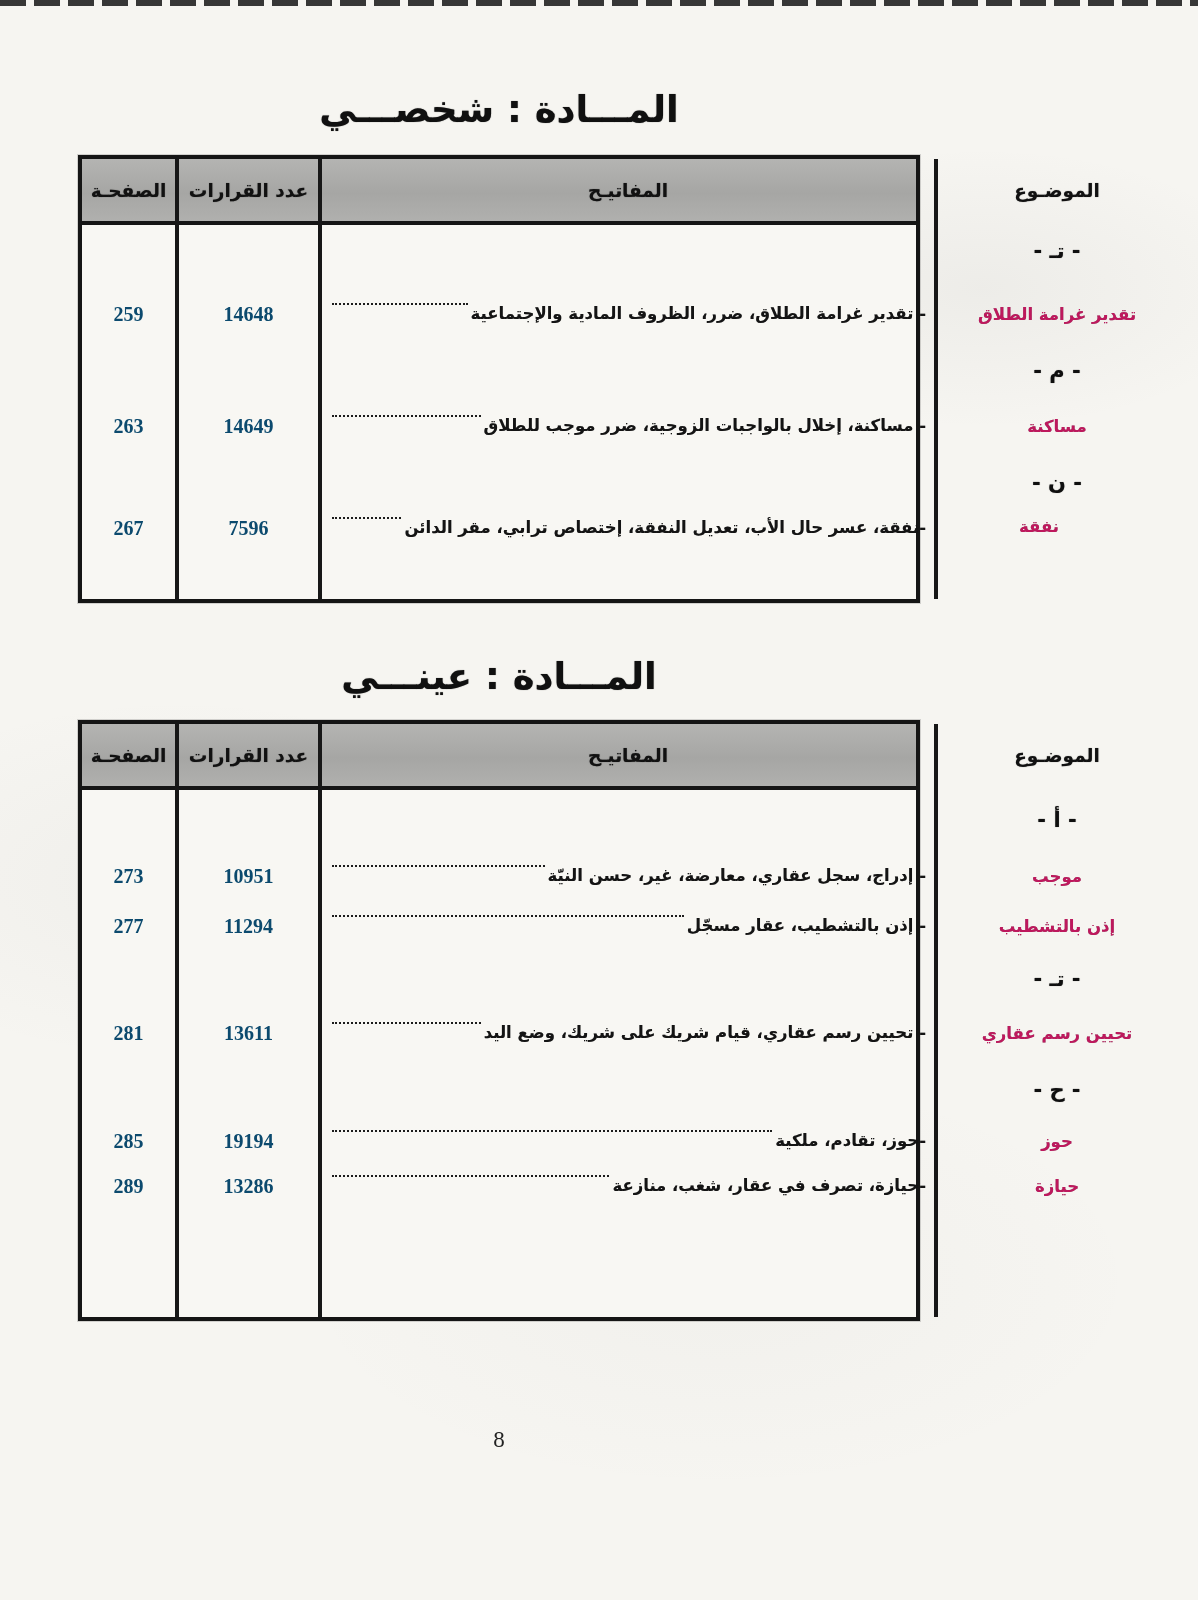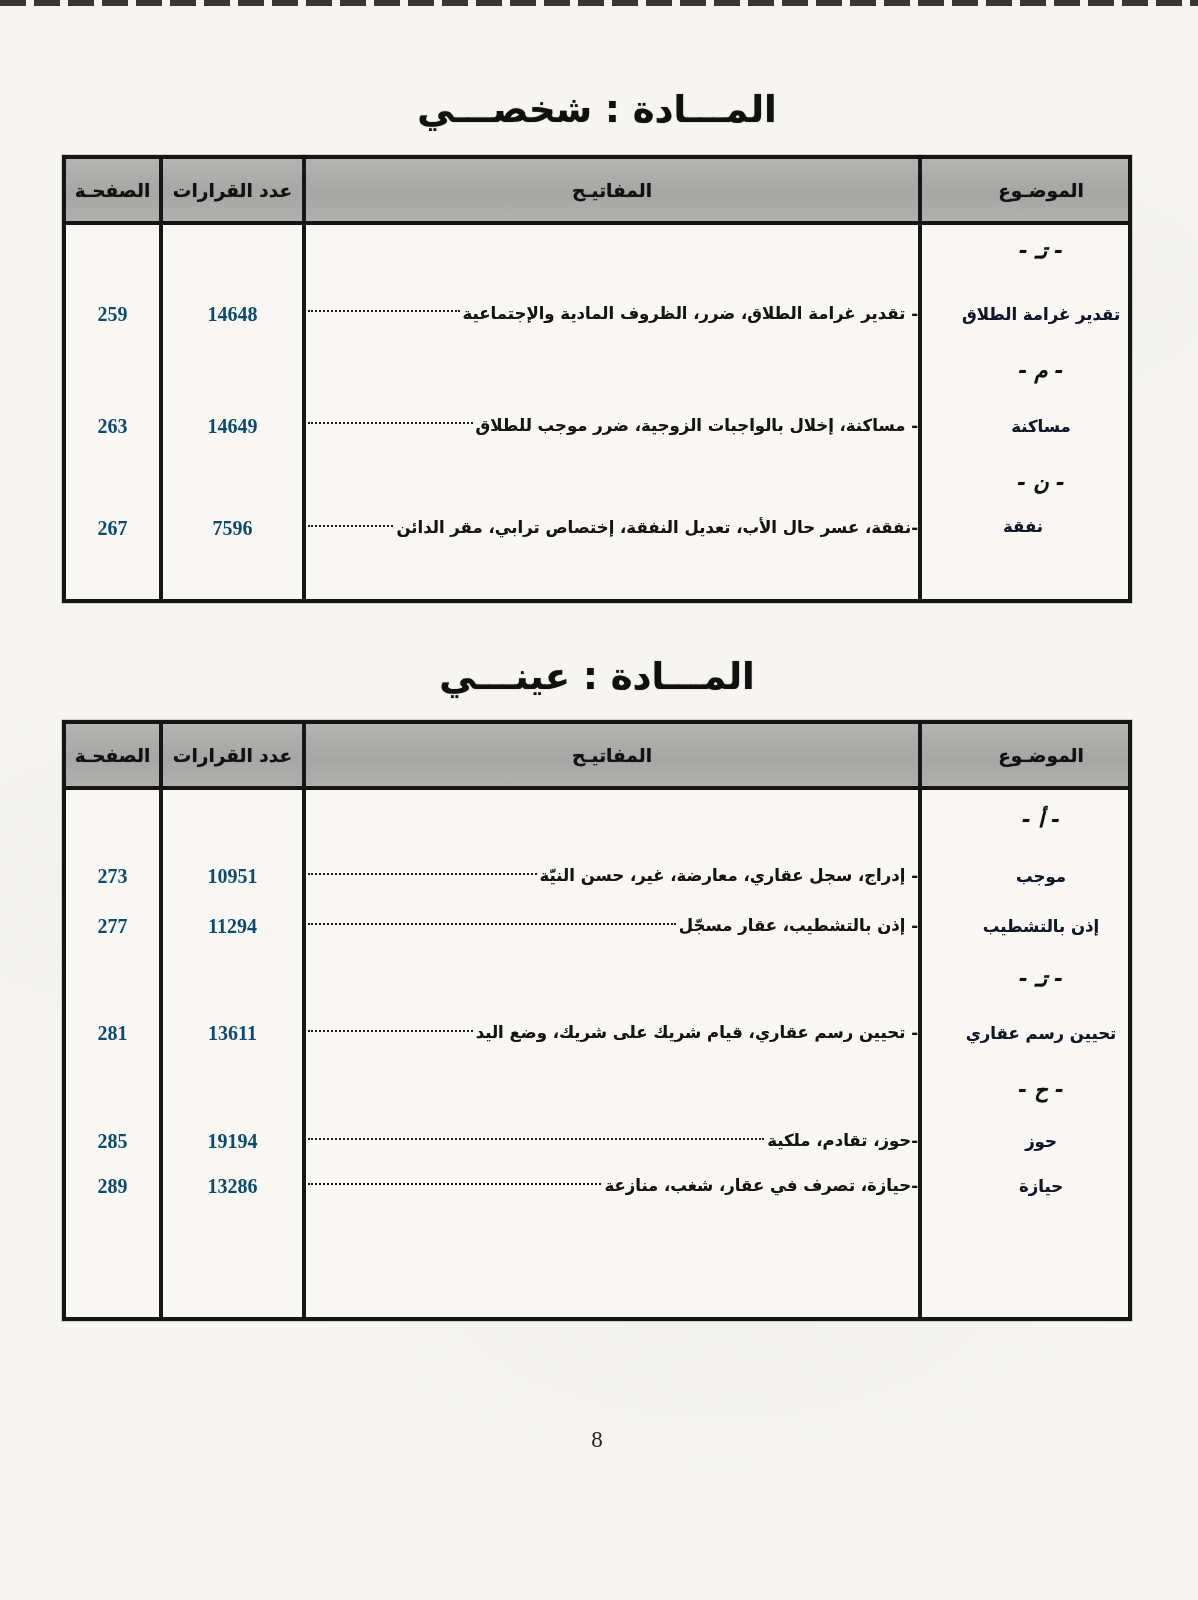--- a/index.html
+++ b/index.html
@@ -11,21 +11,21 @@
       radial-gradient(ellipse 600px 300px at 60% 80%, rgba(120,120,118,0.04), transparent 70%),
       #f6f5f1;
     font-family:"DejaVu Sans", sans-serif;
     color:#161616;
   }
   .scan-edge{
     position:absolute;top:0;left:0;right:0;height:6px;
     background:repeating-linear-gradient(90deg,#1d1d1d 0 26px,transparent 26px 34px);
     opacity:.88;
   }
-  .content{position:absolute;left:62px;top:0;width:1070px;}
+  .content{position:absolute;left:78px;top:0;width:842px;}
   .section-title{
     direction:rtl;text-align:center;font-weight:bold;font-size:37px;
     letter-spacing:0;color:#101010;
     text-shadow:0 0 1px rgba(0,0,0,.55);
   }
   .title-1{margin-top:88px;margin-bottom:24px;}
   .title-2{margin-top:52px;margin-bottom:22px;}
 
   .idx-table{
     position:relative;border:4px solid #151515;background:#f8f7f3;
@@ -51,32 +51,32 @@
   .c-keys{left:240px;width:612px;}
   .c-subj{left:856px;width:166px;padding-left:36px;}
 
   .head-label{
     direction:rtl;font-weight:bold;font-size:18.5px;color:#111;
     text-shadow:0 0 1px rgba(0,0,0,.5);
   }
   .row{position:relative;width:100%;}
   .letter-label{
     direction:rtl;font-weight:bold;font-size:21px;color:#0f0f0f;
-    text-shadow:0 0 1px rgba(0,0,0,.45);white-space:nowrap;font-style:italic;
+    text-shadow:0 0 1px rgba(0,0,0,.45);white-space:nowrap;
   }
   .subj-text{
-    direction:rtl;font-weight:bold;font-size:16.5px;color:#0f172a;
+    direction:rtl;font-weight:bold;font-size:16.5px;color:#be185d;
     white-space:nowrap;text-shadow:0 0 .5px rgba(0,0,0,.4);
   }
   .num-text{
     font-family:"Liberation Serif", serif;font-weight:bold;font-size:20px;color:#0c4a6e;
   }
   .keys-flex{
-    display:flex;direction:rtl;align-items:center;width:100%;
-    padding:0 0;box-sizing:border-box;
+    display:flex;direction:rtl;align-items:flex-start;width:100%;
+    padding:0 8px;box-sizing:border-box;
   }
   .keys-text{
     direction:rtl;font-weight:bold;font-size:16.5px;line-height:1.35;color:#141414;
     white-space:nowrap;text-shadow:0 0 .5px rgba(0,0,0,.35);
   }
   .leader{flex:1 1 auto;min-width:14px;border-bottom:2.6px dotted #1c1c1c;margin:0 3px 5px 2px;height:0;}
 
   
   .t1-r0{height:52px;} .t1-r1{height:74px;} .t1-r2{height:40px;}
   .t1-r3{height:70px;} .t1-r4{height:44px;} .t1-r5{height:94px;}

